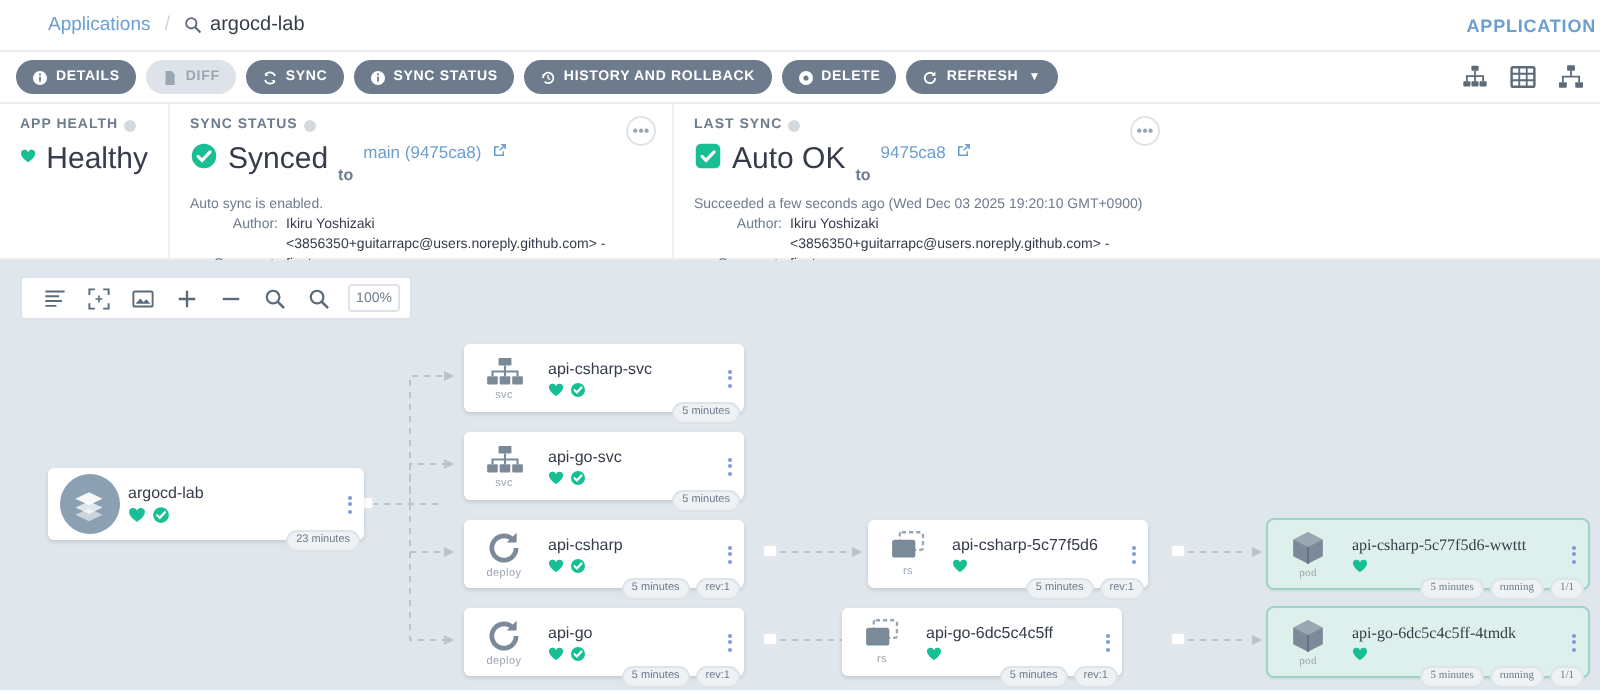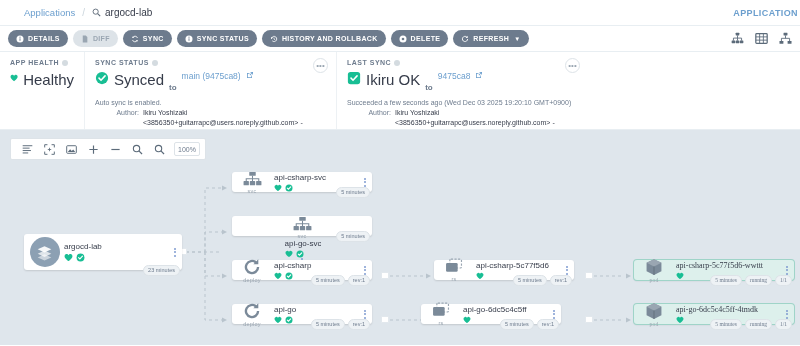--- a/index.html
+++ b/index.html
@@ -100,21 +100,21 @@
     align-items: center; justify-content: center; background: #fff; cursor: text;
   }
 
   
   .node {
     position: absolute; background: #fff; border-radius: 3px;
     box-shadow: 0 1px 2px rgba(0,0,0,.13);
     display: flex; align-items: center;
   }
   .node.app { width: 158px; height: 36px; border-radius: 3px; }
-  .node.res { width: 140px; height: 20px; }
+  .node.res { width: 140px; height: 34px; }
   .node.pod-hl { background: #ddf0ec; box-shadow: 0 0 0 1px #9fd4c8, 0 1px 2px rgba(0,0,0,.12); font-family: Liberation Serif, serif; }
 
   .n-icon {
     width: 40px; flex: none; display: flex; flex-direction: column;
     align-items: center; justify-content: center; position: relative;
   }
   .n-icon .kind {
     font-size: 5.5px; color: #9aa6b2; margin-top: 1px; letter-spacing: .2px;
   }
   .app-circle {
@@ -304,21 +304,21 @@
     <div class="st-title">
       <span>LAST SYNC</span>
       <span class="q-ico"></span>
     </div>
     <div class="dots-btn">•••</div>
     <div class="st-main">
       <svg width="14" height="14" viewBox="0 0 16 16">
         <rect x="1" y="1" width="14" height="14" rx="3" fill="#18be94"></rect>
         <path d="M4.6 8.2 6.9 10.5 11.5 5.6" fill="none" stroke="#fff" stroke-width="1.8" stroke-linecap="round"></path>
       </svg>
-      <span class="big">Ikiru OK</span>
+      <span class="big">Auto OK</span>
       <span class="st-to">to</span>
       <span class="st-rev">9475ca8</span>
       <svg class="ext-link" viewBox="0 0 16 16">
         <path d="M2 4h5v1.6H3.6v7h7V9.2H12V14H2z" fill="#6c9fce"></path>
         <path d="M9 2h5v5h-1.6V4.7L8.3 8.8 7.2 7.7l4.1-4.1H9z" fill="#6c9fce"></path>
       </svg>
     </div>
     <div class="st-sub">
       <div>Succeeded a few seconds ago (Wed Dec 03 2025 19:20:10 GMT+0900)</div>
       <div class="kv">
@@ -466,21 +466,21 @@
     <div class="kebab">
         <i></i>
         <i></i>
         <i></i>
       </div>
     <div class="badges">
       <span class="badge">5 minutes</span>
     </div>
   </div>
 
-  <div class="node res" style="left:232px; top:86px;flex-direction:column;">
+  <div class="node res" style="left:232px; top:86px;">
     <div class="n-icon">
       <svg width="19" height="16" viewBox="0 0 20 16">
         <rect x="6.6" y="0.6" width="6.8" height="4" rx=".6" fill="#7b8a99"></rect>
         <rect x="0.6" y="10.2" width="5.6" height="4.4" rx=".6" fill="#7b8a99"></rect>
         <rect x="7.2" y="10.2" width="5.6" height="4.4" rx=".6" fill="#7b8a99"></rect>
         <rect x="13.8" y="10.2" width="5.6" height="4.4" rx=".6" fill="#7b8a99"></rect>
         <path d="M10 4.6v3.1M3.4 10.2V7.7h13.2v2.5M10 7.7v2.5" stroke="#7b8a99" stroke-width="1.1" fill="none"></path>
       </svg>
       <span class="kind">svc</span>
     </div>

